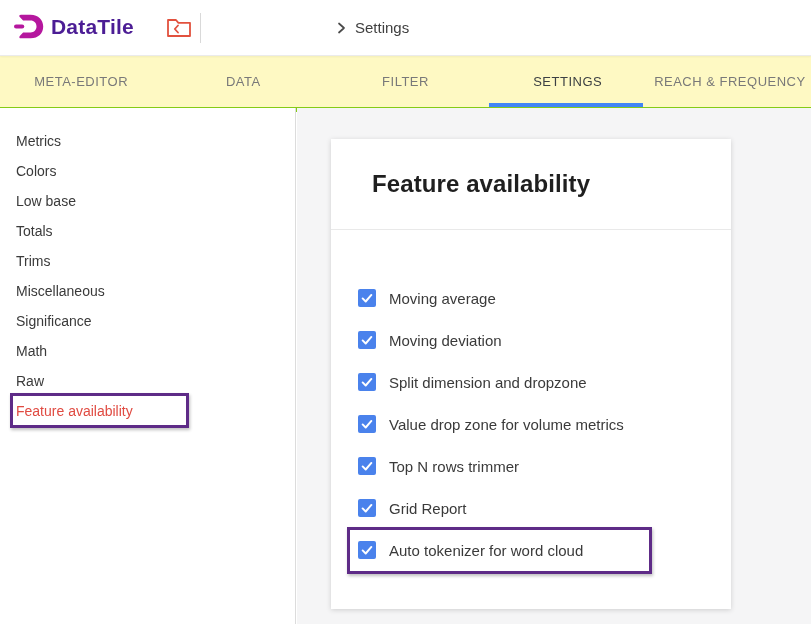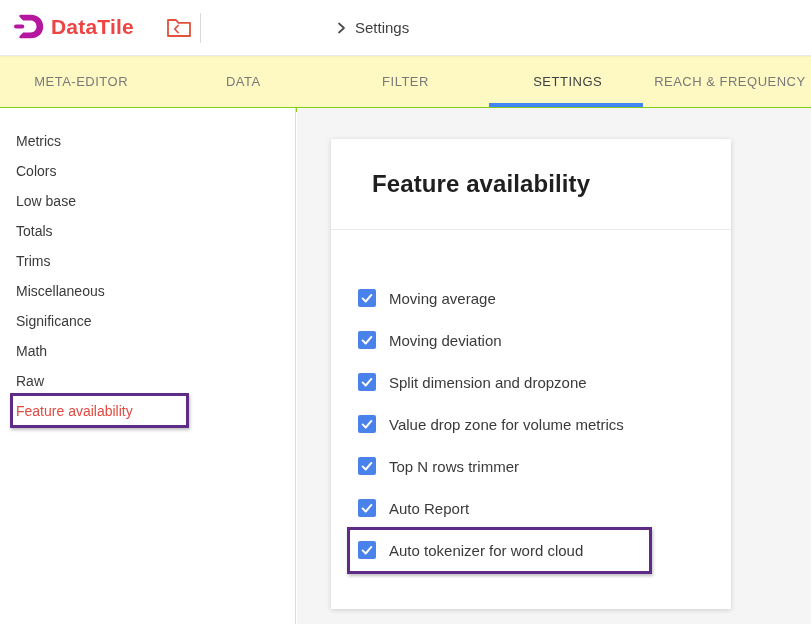--- a/index.html
+++ b/index.html
@@ -9,21 +9,21 @@
     -webkit-font-smoothing:antialiased;
   }
 
   
   .header {
     position:absolute; top:0; left:0; right:0; height:55px;
     background:#ffffff; border-bottom:1px solid #ebebeb;
     box-shadow:0 1px 2px rgba(0,0,0,0.05); z-index:5;
   }
   .logo { position:absolute; left:14px; top:13px; display:flex; align-items:center; gap:7px; }
-  .logo-text { font-size:21px; font-weight:bold; color:#ef4444; letter-spacing:0.2px; }
+  .logo-text { font-size:21px; font-weight:bold; color:#4c1d95; letter-spacing:0.2px; }
   .folder-btn { position:absolute; left:166px; top:16px; width:26px; height:24px; cursor:pointer; }
   .header-divider { position:absolute; left:200px; top:13px; width:1px; height:30px; background:#d9d9d9; }
   .breadcrumb { position:absolute; left:337px; top:0; height:55px; display:flex; align-items:center; gap:9px; }
   .breadcrumb-label { font-size:15px; color:#3f3f3f; }
 
   
   .tabbar {
     position:absolute; top:56px; left:0; right:0; height:51px;
     background:#fef9c3; border-bottom:5px solid #84cc16; display:flex;justify-content:center;
   }
@@ -218,21 +218,21 @@
             </span>
             <span class="cb-label">Top N rows trimmer</span>
           </div>
 
           <div class="cb-row">
             <span class="checkbox">
               <svg width="14" height="14" viewBox="0 0 16 16">
                   <polyline points="3,8.5 6.5,12 13,4.5" fill="none" stroke="#ffffff" stroke-width="2.2" stroke-linecap="round" stroke-linejoin="round"></polyline>
                 </svg>
             </span>
-            <span class="cb-label">Auto Report</span>
+            <span class="cb-label">Grid Report</span>
           </div>
 
           <div class="cb-row">
             <span class="checkbox">
               <svg width="14" height="14" viewBox="0 0 16 16">
                   <polyline points="3,8.5 6.5,12 13,4.5" fill="none" stroke="#ffffff" stroke-width="2.2" stroke-linecap="round" stroke-linejoin="round"></polyline>
                 </svg>
             </span>
             <span class="cb-label">Auto tokenizer for word cloud</span>
             <div class="annotation-box"></div>

